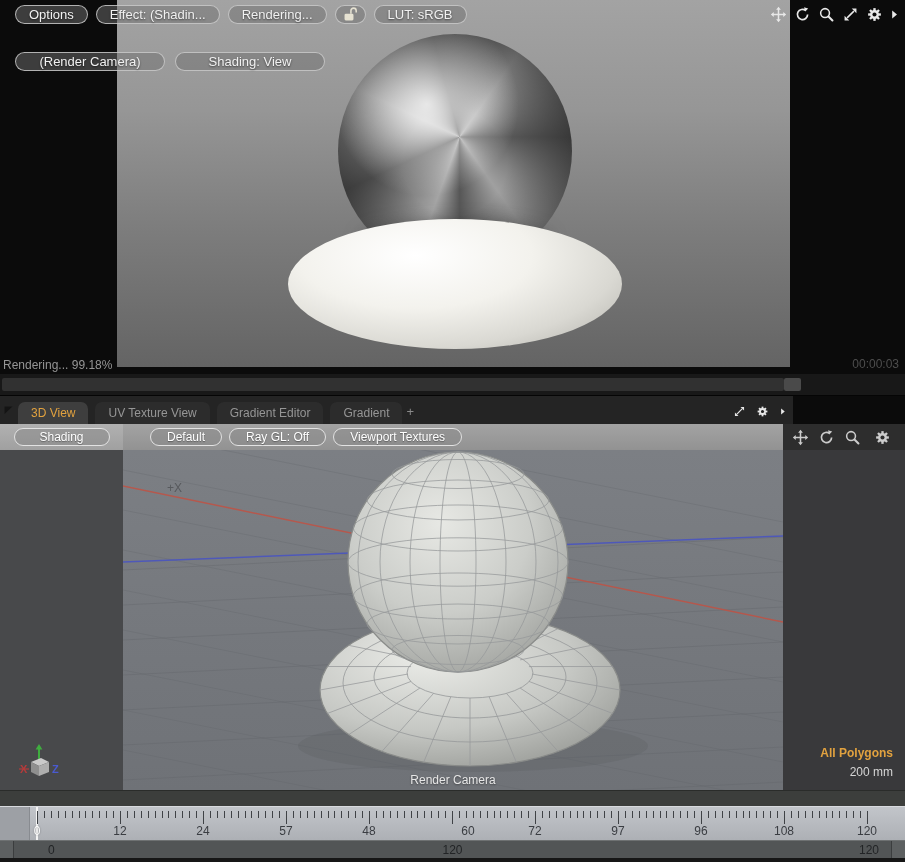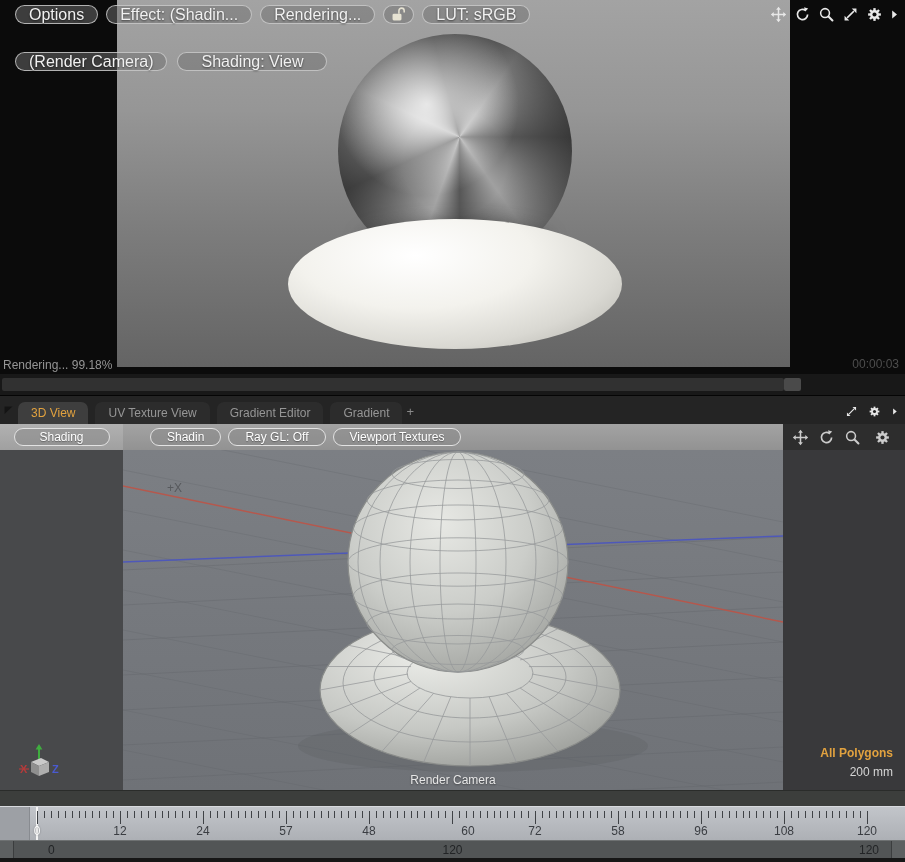--- a/index.html
+++ b/index.html
@@ -16,41 +16,41 @@
     background:rgba(50,50,50,.5); filter:blur(9px); }
   .r-sphere { position:absolute; left:221px; top:34px; width:234px; height:234px; border-radius:50%;
     background:
       radial-gradient(circle at 38% 30%, rgba(255,255,255,.8) 0%, rgba(255,255,255,0) 42%),
       conic-gradient(from 200deg at 52% 44%, #c9c9c9 0deg, #6e6e6e 45deg, #dedede 95deg, #7c7c7c 145deg, #d2d2d2 195deg, #707070 250deg, #c4c4c4 305deg, #6a6a6a 340deg, #c9c9c9 360deg),
       radial-gradient(circle at 50% 55%, #d0d0d0 30%, #3f3f3f 100%);
     background-blend-mode:normal, multiply, normal; }
 
   .pill { display:inline-flex; align-items:center; justify-content:center; height:19px; padding:0 13px;
     border-radius:10px; border:1px solid rgba(208,208,208,.8); background:rgba(112,112,112,.5);
-    color:#f1f1f1; font-size:16px; white-space:nowrap; text-shadow:0 1px 2px rgba(0,0,0,.55); cursor:default; }
+    color:#f1f1f1; font-size:13px; white-space:nowrap; text-shadow:0 1px 2px rgba(0,0,0,.55); cursor:default; }
   .pill.small { padding:0 6px; }
   .row1 { position:absolute; left:15px; top:5px; display:flex; gap:8px; align-items:center; }
   .row2 { position:absolute; left:15px; top:32px; display:flex; gap:10px; align-items:center; }
   .row2 .pill { min-width:150px;margin-top:20px; }
 
   .icon-btn { width:20px; height:20px; display:flex; align-items:center; justify-content:center; color:#e8e8e8; }
   .ic { width:17px; height:17px; display:block; }
   .ic-sm { width:13px; height:13px; display:block; }
   .render-icons { position:absolute; top:4px; right:5px; display:flex; gap:4px; align-items:center; }
 
   .render-status { position:absolute; left:3px; bottom:2px; color:#959595; font-size:12px; }
   .render-time { position:absolute; right:6px; bottom:3px; color:#4e4e4e; font-size:12px; }
 
   
   .hscroll { position:absolute; left:0; top:374px; width:905px; height:22px; background:#181818; border-bottom:1px solid #050505; }
   .hscroll-thumb { position:absolute; left:2px; top:4px; width:782px; height:13px; background:#313131; border-radius:2px; }
   .hscroll-cap { position:absolute; left:784px; top:4px; width:17px; height:13px; background:#4a4a4a; border-radius:2px; }
 
   
-  .tabbar { position:absolute; left:0; top:396px; width:905px; height:28px; background:#242424; display:flex; align-items:flex-end; }
+  .tabbar { position:absolute; left:0; top:396px; width:793px; height:28px; background:#242424; display:flex; align-items:flex-end; }
   .tab-corner { margin:0 4px 6px 3px; }
   .tab-list { display:flex; align-items:flex-end; gap:7px; }
   .tab { height:22px; display:flex; align-items:center; padding:0 13px; border-radius:7px 7px 0 0;
     background:#2c2c2c; color:#969696; font-size:12px; cursor:default; }
   .tab.active { background:#3e3e3e; color:var(--accent,#e2a23f); }
   .tab-add { color:#8a8a8a; font-size:13px; margin:0 0 5px 4px; }
   .tab-icons { position:absolute; right:6px; bottom:6px; display:flex; gap:9px; color:#b2b2b2; align-items:center; }
 
   
   .vp-toolbar { position:absolute; left:0; top:424px; width:905px; height:26px; }
@@ -235,21 +235,21 @@
           </svg>
         </span>
     </div>
   </div>
 
   <div class="vp-toolbar">
     <div class="vpt-left">
       <div class="vp-pill">Shading</div>
     </div>
     <div class="vpt-mid">
-      <div class="vp-pill">Shadin</div>
+      <div class="vp-pill">Default</div>
       <div class="vp-pill">Ray GL: Off</div>
       <div class="vp-pill">Viewport Textures</div>
     </div>
     <div class="vpt-right">
       <span class="icon-btn" style="color:#cccccc">
           <svg class="ic">
             <use href="#i-move"></use>
           </svg>
         </span>
       <span class="icon-btn" style="color:#cccccc">
@@ -491,21 +491,21 @@
       <div class="tick" style="left: 853.167px;"></div>
       <div class="tick" style="left: 860.083px;"></div>
       <div class="tick major" style="left: 867px;"></div>
       <div class="tick-label current" style="left: 37px;">0</div>
       <div class="tick-label" style="left: 120px;">12</div>
       <div class="tick-label" style="left: 203px;">24</div>
       <div class="tick-label" style="left: 286px;">57</div>
       <div class="tick-label" style="left: 369px;">48</div>
       <div class="tick-label" style="left: 468px;">60</div>
       <div class="tick-label" style="left: 535px;">72</div>
-      <div class="tick-label" style="left: 618px;">58</div>
+      <div class="tick-label" style="left: 618px;">97</div>
       <div class="tick-label" style="left: 701px;">96</div>
       <div class="tick-label" style="left: 784px;">108</div>
       <div class="tick-label" style="left: 867px;">120</div>
     </div>
   <div class="rangebar">
     <div class="range-cap-l"></div>
     <div class="range-cap-r"></div>
     <div class="range-start">0</div>
     <div class="range-center">120</div>
     <div class="range-end">120</div>

